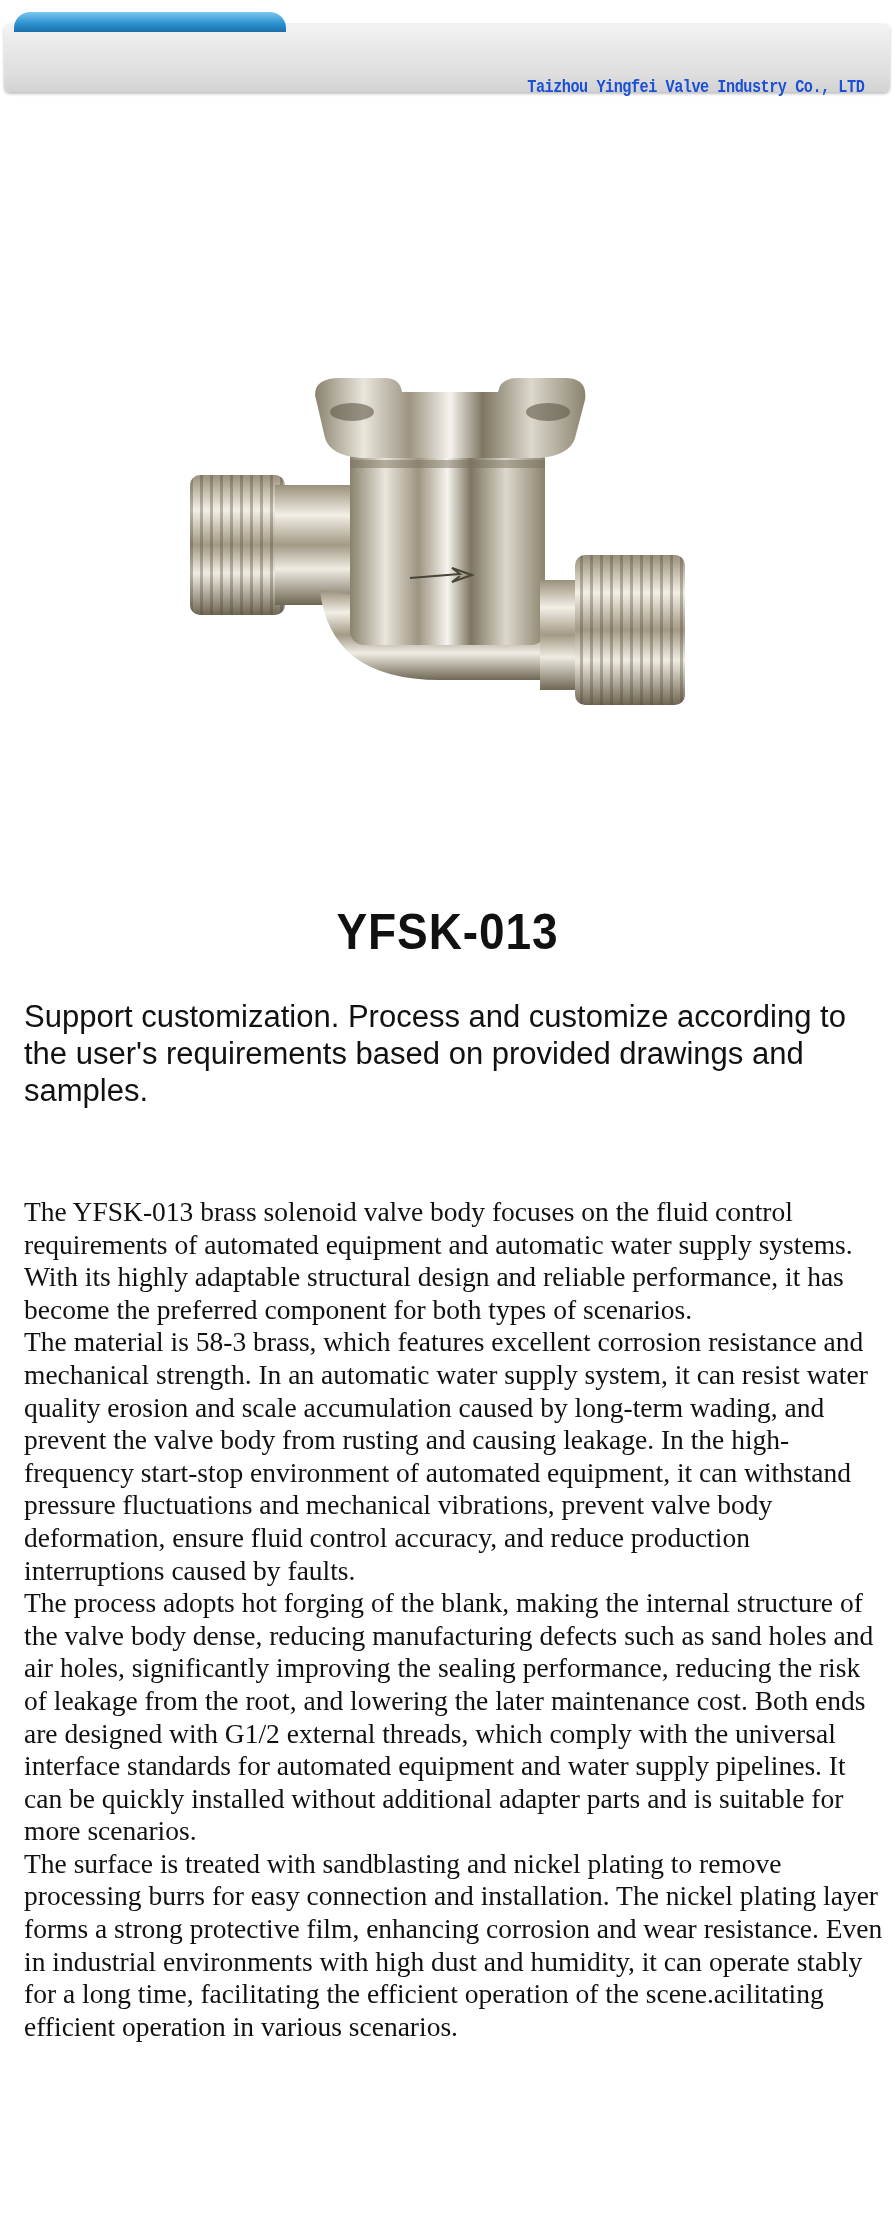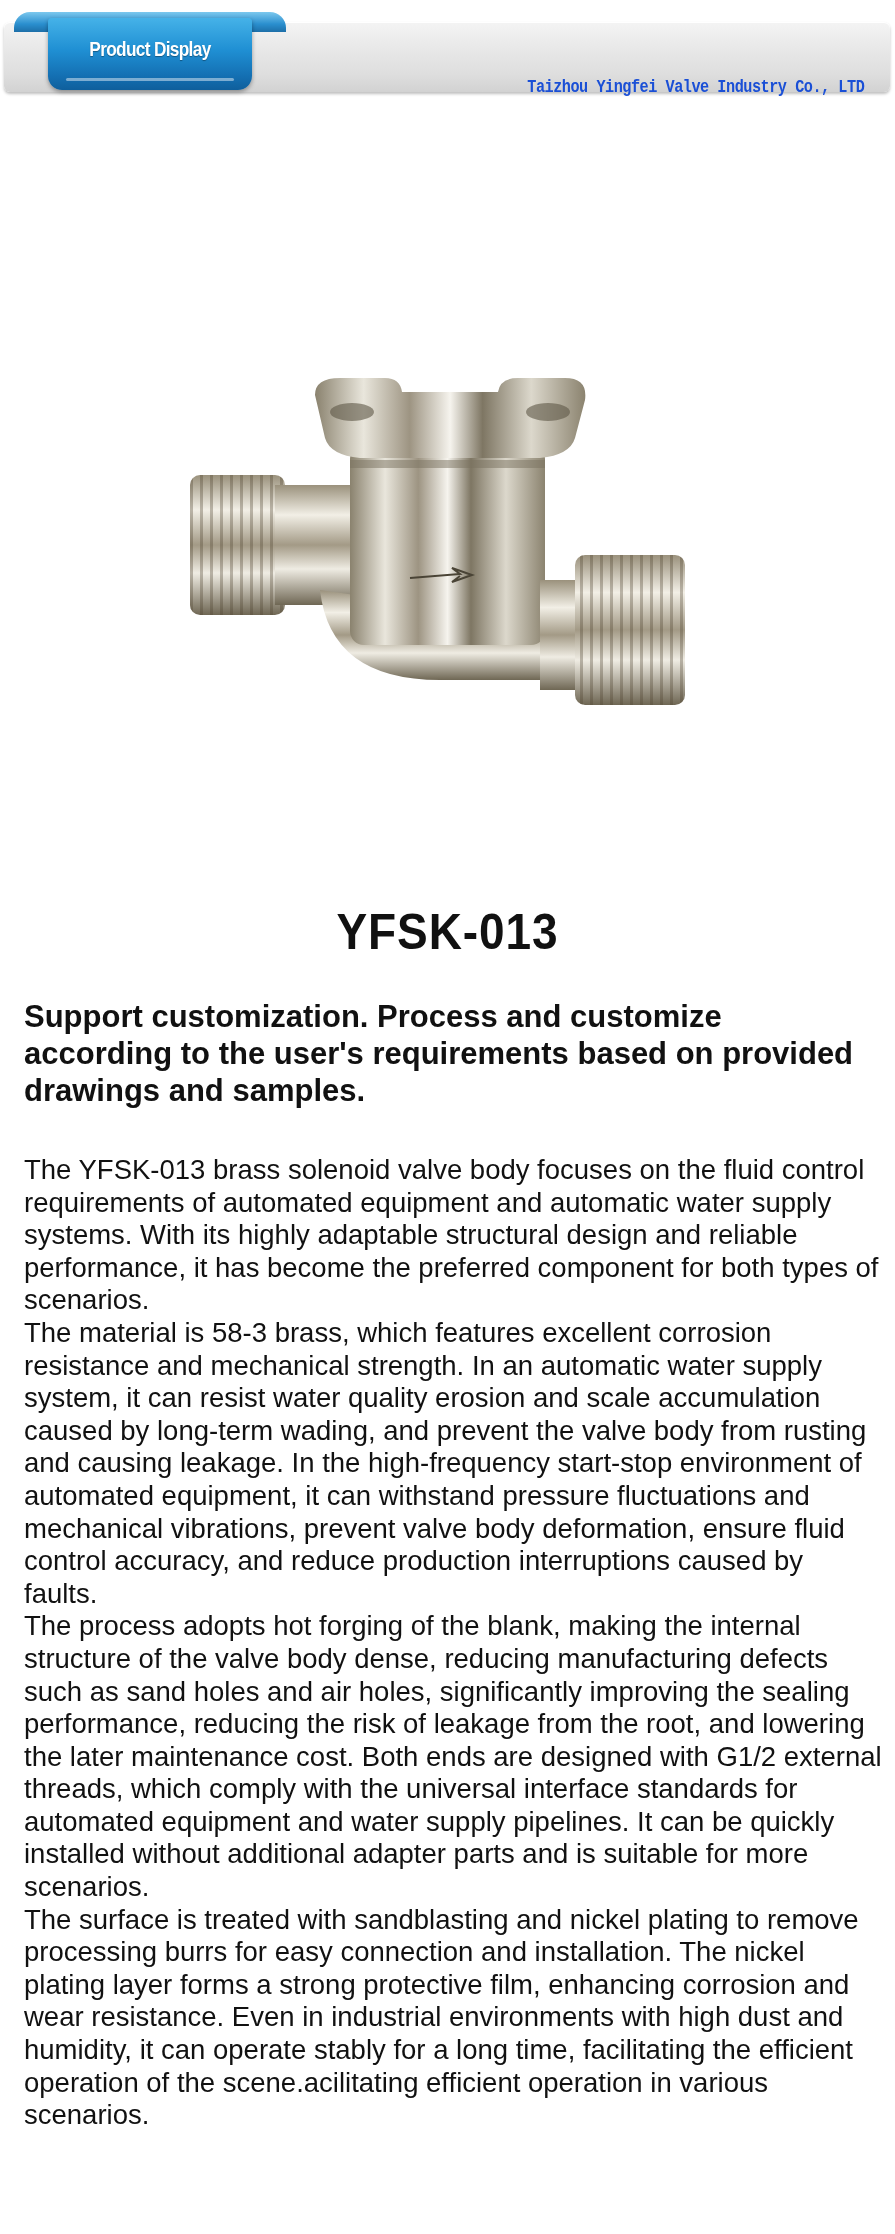--- a/index.html
+++ b/index.html
@@ -23,35 +23,32 @@
     text-shadow: 0 1px 1px rgba(0,0,0,0.35); margin-top: -10px; white-space: nowrap; }
   .company { position: absolute; right: 26px; top: 54px; color: #1a4fd6; font-weight: bold; font-size: 19px;
     letter-spacing: -0.6px; transform: scaleX(0.8); transform-origin: right center; white-space: nowrap; }
 
   
   .product-photo { position: absolute; left: 180px; top: 360px; width: 530px; height: 360px; }
 
   
   .model { position: absolute; left: 0; width: 895px; top: 903px; text-align: center; font-size: 50px; font-weight: bold;
     letter-spacing: 1px; transform: scaleX(0.92); }
-  .headline { position: absolute; left: 24px; top: 998px; width: 850px; font-size: 31px; font-weight: bold; line-height: 37px; }
-  .body-text { position: absolute; left: 24px; top: 1154px; width: 860px; font-size: 27.5px; line-height: 32.6px; color: #111; }
+  .headline { position: absolute; left: 24px; top: 998px; width: 850px; font-size: 31px; font-weight: normal; line-height: 37px; }
+  .body-text { position: absolute; left: 24px; top: 1196px; width: 860px; font-size: 27.5px; line-height: 32.6px; color: #111; font-family: Liberation Serif, serif; }
   .body-text p { margin: 0; }
 </style>
 </head>
 <body>
 
 <div class="banner">
   <div class="company">Taizhou Yingfei Valve Industry Co., LTD</div>
 </div>
 <div class="ribbon-wrap">
   <div class="ribbon-top"></div>
-  <div class="ribbon">
-    <span class="ribbon-title">Product Display</span>
-  </div>
 </div>
 
 <svg class="product-photo" viewBox="0 0 530 360" xmlns="http://www.w3.org/2000/svg">
   <defs>
     <linearGradient id="metalV" x1="0" y1="0" x2="1" y2="0">
       <stop offset="0" stop-color="#8a826e"></stop>
       <stop offset="0.18" stop-color="#e9e6dc"></stop>
       <stop offset="0.35" stop-color="#9d9482"></stop>
       <stop offset="0.5" stop-color="#f6f4ee"></stop>
       <stop offset="0.62" stop-color="#7e7663"></stop>

